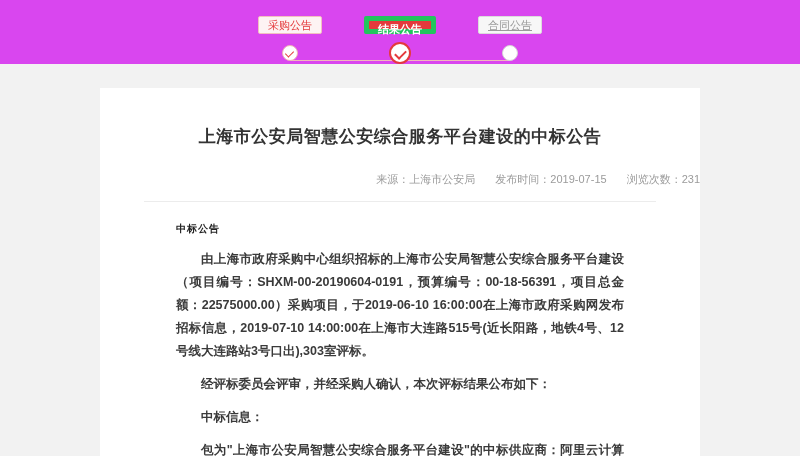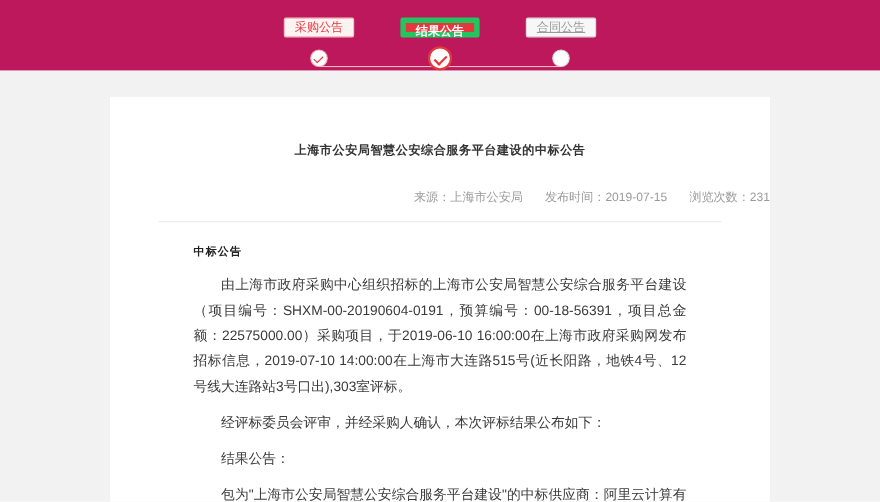--- a/index.html
+++ b/index.html
@@ -11,21 +11,21 @@
     height: 456px;
     background: #f2f2f2;
     font-family: "Liberation Sans", sans-serif;
     color: #333;
     overflow: hidden;
   }
 
   
   .stepper-wrap {
     width: 100%;
-    background: #be185d;
+    background: #d946ef;
     padding-top: 16px;
     box-sizing: border-box;
   }
   .stepper {
     width: 330px;
     margin: 0 auto;
     position: relative;
   }
   .step-labels {
     display: flex;
@@ -128,21 +128,21 @@
   .card {
     width: 600px;
     margin: 24px auto 0;
     background: #fff;
     box-sizing: border-box;
     padding: 36px 0 0;
     min-height: 360px;
   }
   .doc-title {
     text-align: center;
-    font-size: 11px;
+    font-size: 17px;
     font-weight: bold;
     color: #333;
     line-height: 26px;
     padding: 0 40px;
     letter-spacing: 0.5px;
   }
   .meta {
     display: flex;
     justify-content: flex-end;
     gap: 20px;
@@ -169,20 +169,21 @@
     margin-bottom: 12px;
     letter-spacing: 1px;
   }
   .para {
     font-size: 12.5px;
     line-height: 23px;
     color: #3a3a3a;
     text-indent: 2em;
     margin: 0 0 10px;
     text-align: justify;
+    font-weight: bold;
   }
 </style>
 </head>
 <body>
 
 <div class="stepper-wrap">
   <div class="stepper">
     <div class="step-labels">
       <div class="step-col">
         <div class="step-label inactive">采购公告</div>
@@ -217,16 +218,16 @@
     <span><span>发布时间：</span><span>2019-07-15</span></span>
     <span><span>浏览次数：</span><span>231</span></span>
   </div>
 
   <div class="divider"></div>
 
   <div class="body-area">
     <div class="body-title">中标公告</div>
     <p class="para">由上海市政府采购中心组织招标的上海市公安局智慧公安综合服务平台建设（项目编号：SHXM-00-20190604-0191，预算编号：00-18-56391，项目总金额：22575000.00）采购项目，于2019-06-10 16:00:00在上海市政府采购网发布招标信息，2019-07-10 14:00:00在上海市大连路515号(近长阳路，地铁4号、12号线大连路站3号口出),303室评标。</p>
     <p class="para">经评标委员会评审，并经采购人确认，本次评标结果公布如下：</p>
-    <p class="para">结果公告：</p>
+    <p class="para">中标信息：</p>
     <p class="para">包为"上海市公安局智慧公安综合服务平台建设"的中标供应商：阿里云计算有限公司，中标供应商地址：杭州市转塘科技经济区块16号8幢，中标金额：22530000元</p>
   </div>
 </div>
 
 </body></html>

